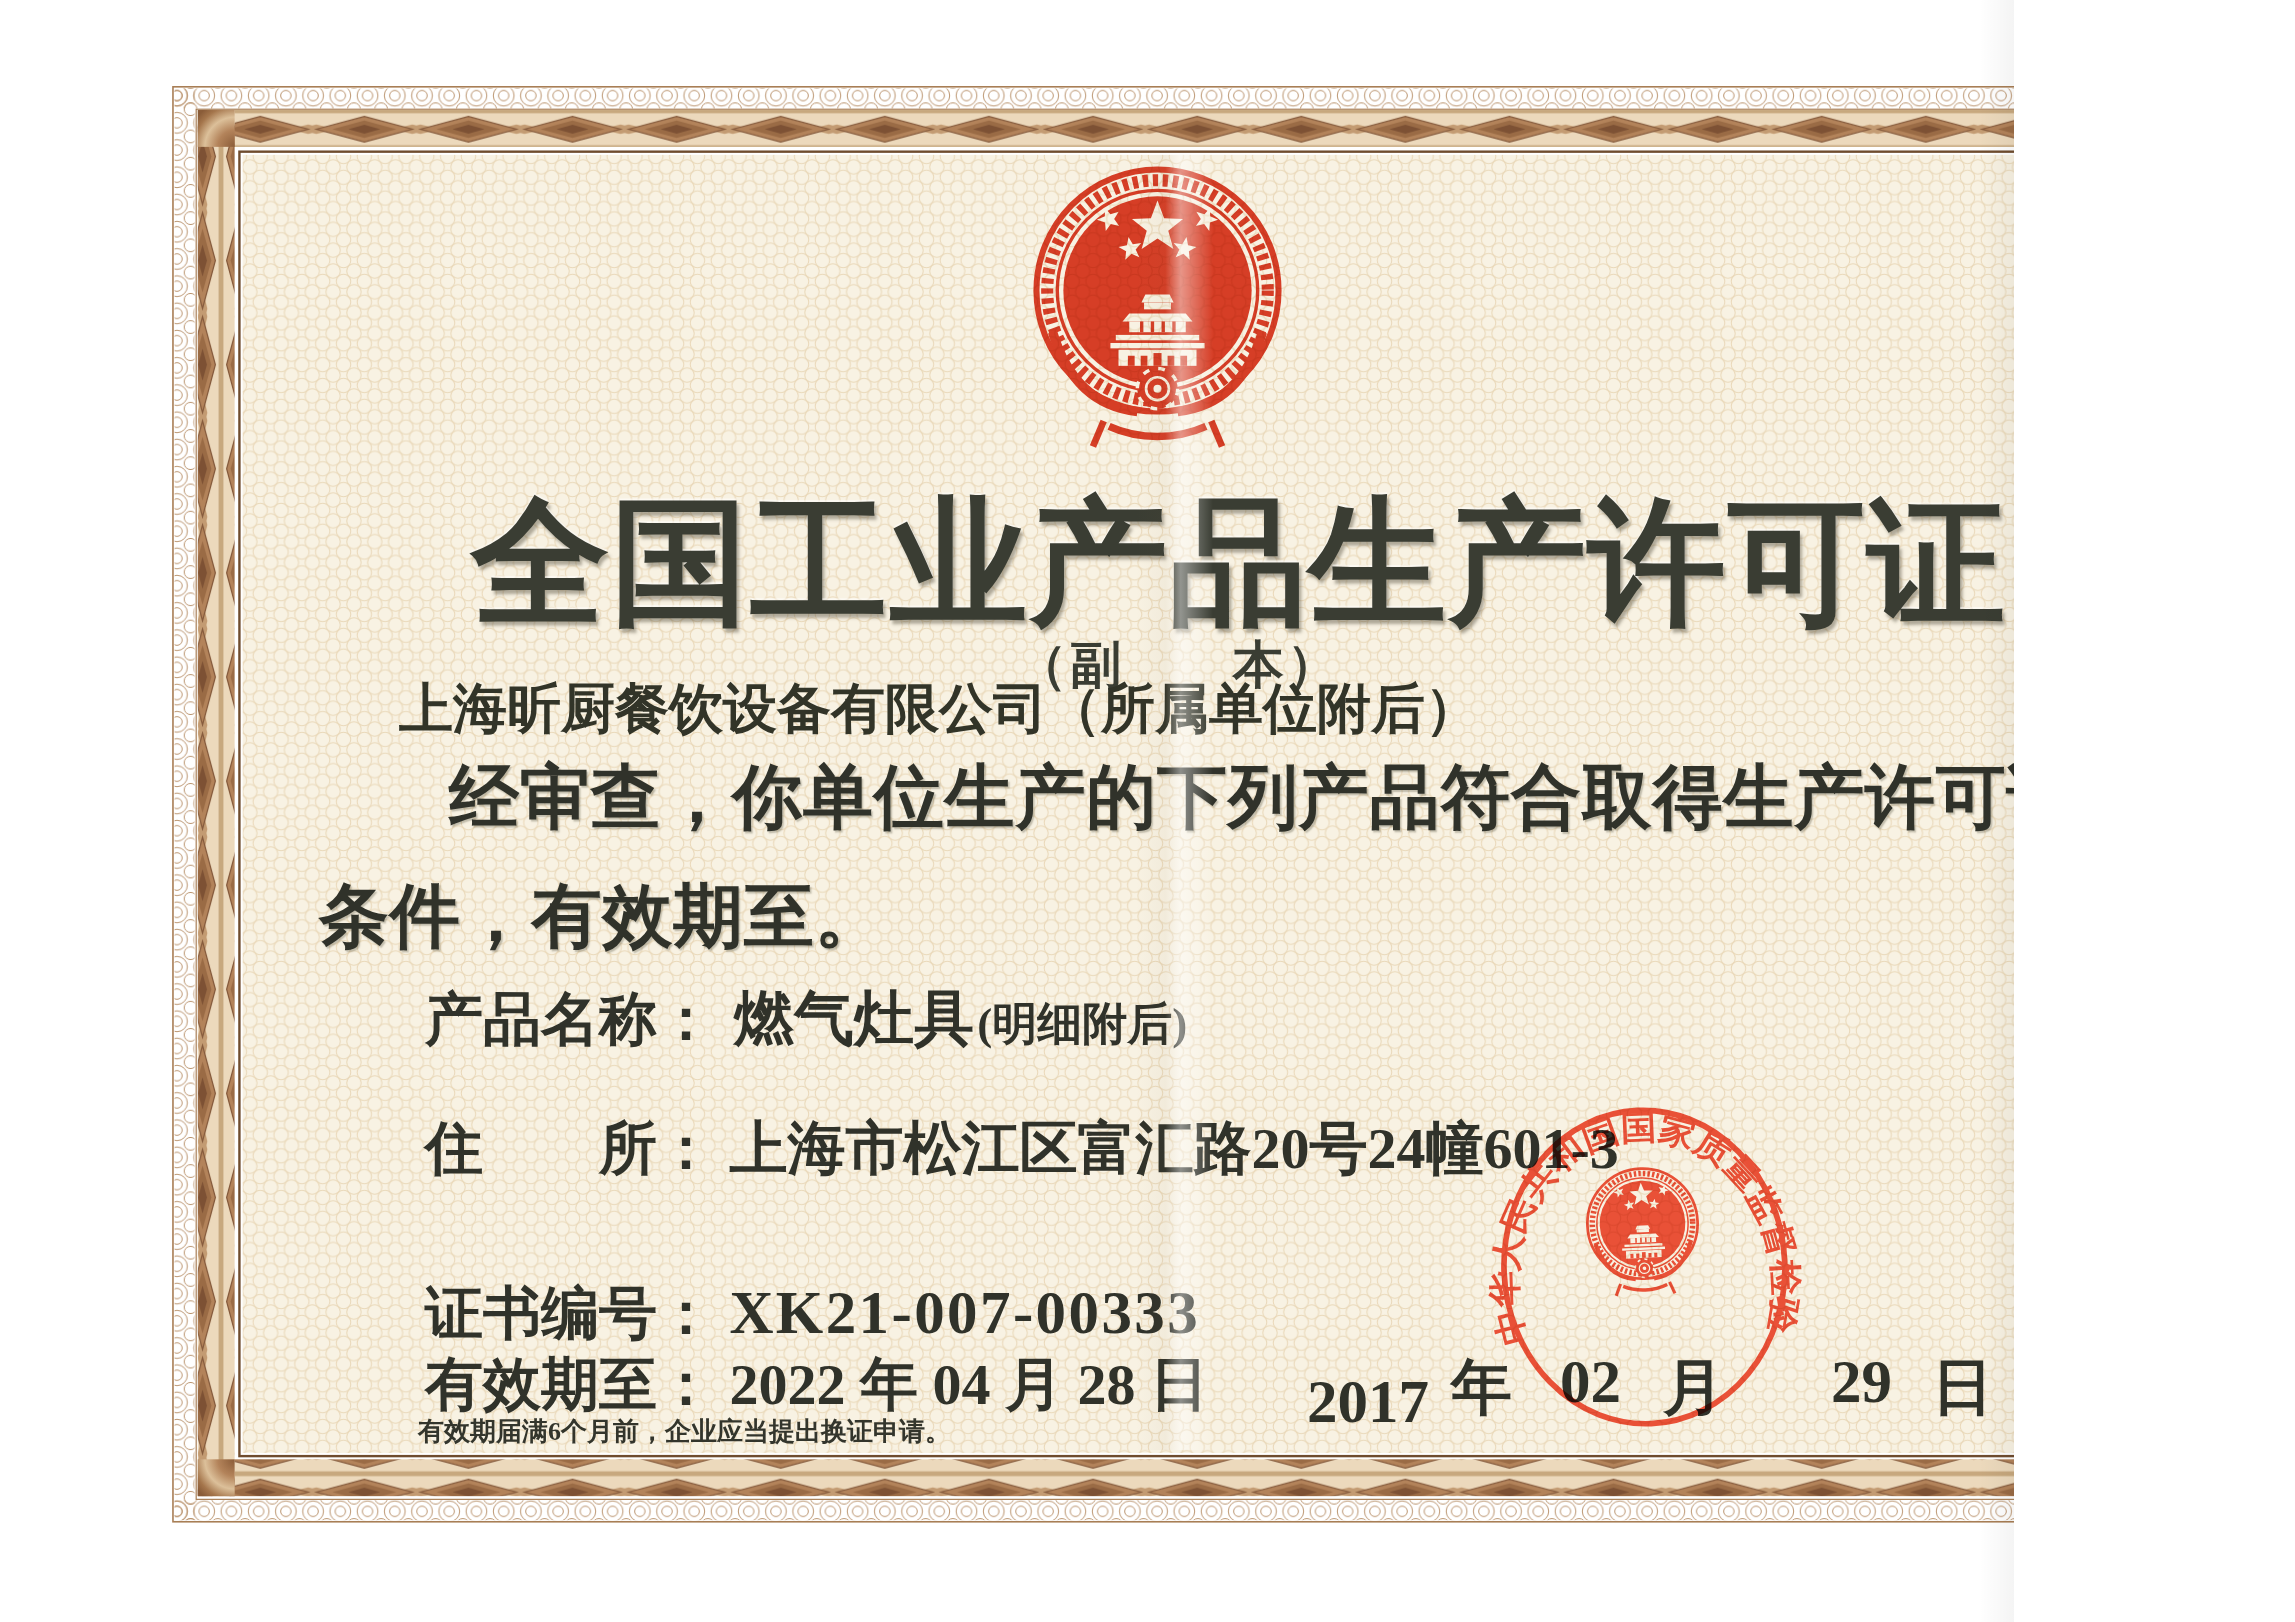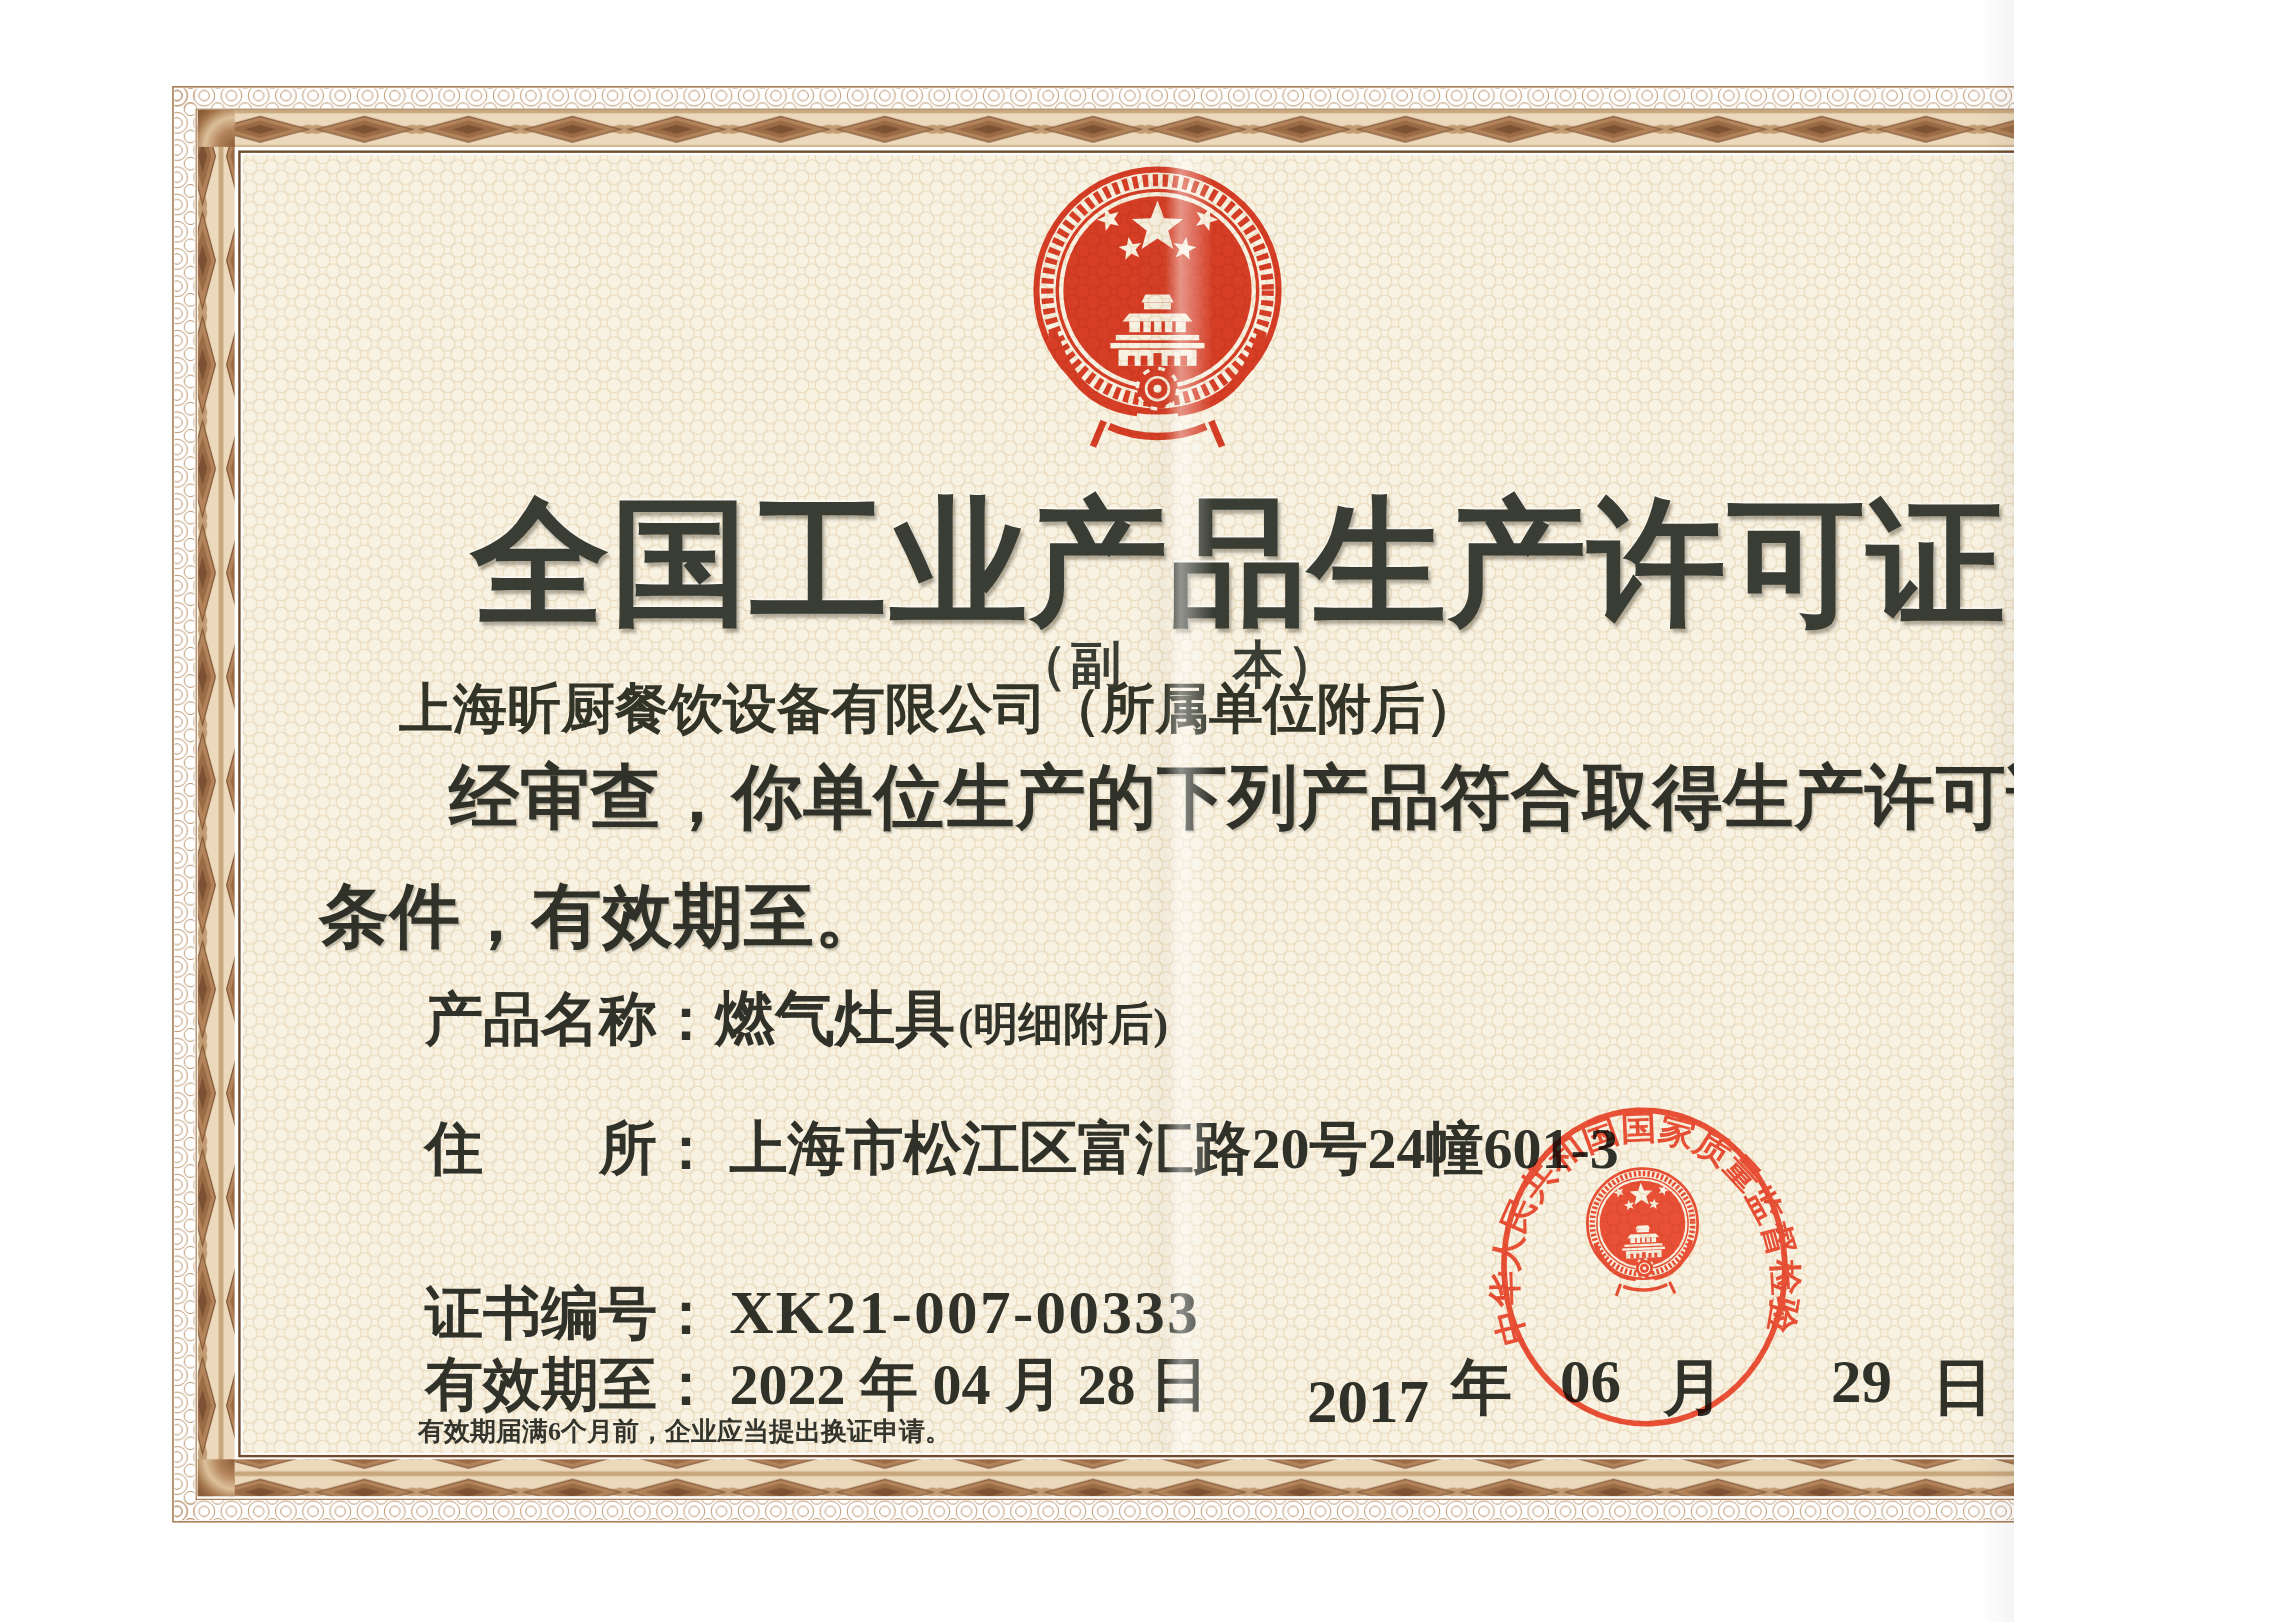--- a/index.html
+++ b/index.html
@@ -15,21 +15,21 @@
   .subtitle{left:1016px;top:631px;font-size:51px;font-weight:600;letter-spacing:3.2px;color:#3a3d33;}
   .company{left:399px;top:673px;font-size:54px;font-weight:700;color:#323428;}
   .bodyline{font-size:70px;font-weight:900;color:#30322a;letter-spacing:0.8px;
             text-shadow:1.6px 2.4px 1.6px rgba(90,85,65,0.35);}
   .body1{left:449px;top:751px;}
   .body2{left:319px;top:870px;}
   .row{font-size:58px;font-weight:700;color:#30322a;}
   .row .label{font-weight:800;margin-left:9px;}
   .row .value{margin-left:14.4px;font-weight:700;}
   .row-product{left:416px;top:979px;}
-  .row-product .pvalue{font-size:60px;font-weight:800;}
+  .row-product .pvalue{font-size:60px;font-weight:800;margin-left:19px;}
   .row-product .pnote{font-size:45px;font-weight:700;margin-left:3.2px;}
   .row-address{left:416px;top:1110px;}
   .row-production{left:416px;top:1195px;}
   .row-certno{left:416px;top:1275px;}
   .row-certno .value{letter-spacing:2.4px;font-size:61px;}
   .row-valid{left:416px;top:1346px;}
   .note{left:418px;top:1414px;font-size:26px;font-weight:700;color:#33352c;}
   .date-part{top:1347px;font-size:61px;font-weight:700;color:#30322a;}
   .seal-svg{position:absolute;left:1478px;top:1094px;width:333px;height:351px;color:#f04c33;
             mix-blend-mode:multiply;opacity:0.95;transform:rotate(-2.5deg);}
@@ -212,21 +212,21 @@
   </div>
 
   <div class="abs row row-valid">
     <span class="label">有效期至：</span><span class="value">2022 年 04 月 28 日</span>
   </div>
 
   <div class="abs note">有效期届满6个月前，企业应当提出换证申请。</div>
 
   <div class="abs date-part" style="left:1307px;margin-top:20px;">2017</div>
   <div class="abs date-part" style="left:1451px;">年</div>
-  <div class="abs date-part" style="left:1560px;">06</div>
+  <div class="abs date-part" style="left:1560px;">02</div>
   <div class="abs date-part" style="left:1663px;">月</div>
   <div class="abs date-part" style="left:1831px;">29</div>
   <div class="abs date-part" style="left:1932px;">日</div>
 
   <svg class="seal-svg" viewBox="0 0 400 430" aria-hidden="true">
     <ellipse cx="200" cy="212" rx="172" ry="192" fill="none" stroke="currentColor" stroke-width="7"></ellipse>
     <use href="#emblem-core" transform="translate(125,86) scale(0.75)"></use>
     <path id="seal-arc" d="M 52 296 A 158 178 0 1 1 348 296" fill="none"></path>
     <text font-size="41" font-weight="700" fill="currentColor">
       <textPath href="#seal-arc" startOffset="0" textLength="830" lengthAdjust="spacingAndGlyphs">中华人民共和国国家质量监督检验检疫总局</textPath>

